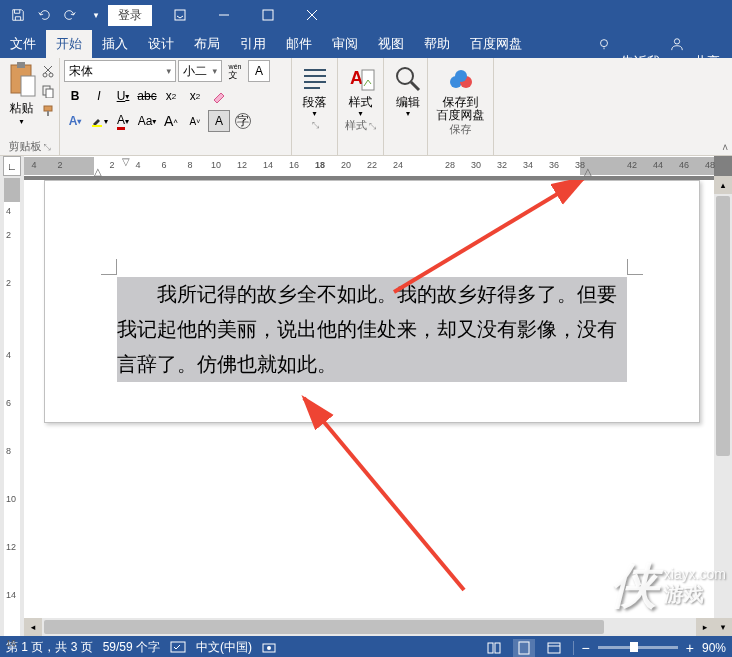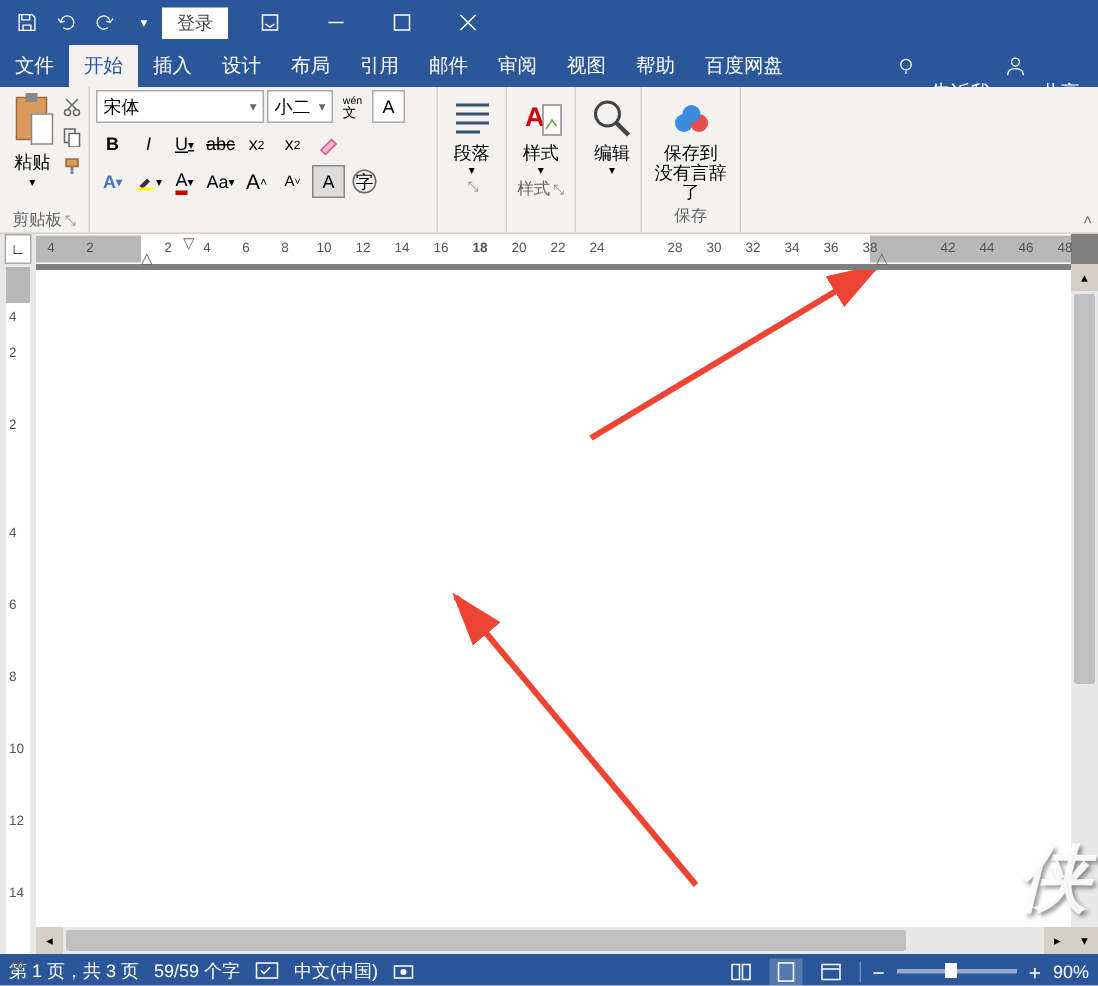--- a/index.html
+++ b/index.html
@@ -319,21 +319,21 @@
   </div>
 
   <div class="ribbon-group save-group">
     <div class="big-btn">
       <svg class="big-btn-icon" viewBox="0 0 30 30">
           <circle cx="10" cy="18" r="6" fill="#3b8cde"></circle>
           <circle cx="20" cy="18" r="6" fill="#e94e4e"></circle>
           <circle cx="15" cy="12" r="6" fill="#3b8cde"></circle>
         </svg>
       <div class="big-btn-label" style="white-space:pre-line;">保存到
-没有言辞了</div>
+百度网盘</div>
     </div>
     <div class="group-label">保存</div>
   </div>
 
   <div class="ribbon-collapse">˄</div>
 </div>
 
 <div class="workspace">
   <div class="vruler">
     <div class="vruler-tab">∟</div>
@@ -391,20 +391,25 @@
           <div class="hr-tick" style="left: 530px;">36</div>
           <div class="hr-tick" style="left: 556px;">38</div>
           <div class="hr-tick" style="left: 582px;"></div>
           <div class="hr-tick" style="left: 608px;">42</div>
           <div class="hr-tick" style="left: 634px;">44</div>
           <div class="hr-tick" style="left: 660px;">46</div>
           <div class="hr-tick" style="left: 686px;">48</div>
         </div>
     </div>
     <div class="doc-scroll">
+      <div class="page">
+        <div class="corner tl"></div>
+        <div class="corner tr"></div>
+        <p class="sel-text">我所记得的故乡全不如此。我的故乡好得多了。但要我记起他的美丽，说出他的佳处来，却又没有影像，没有言辞了。仿佛也就如此。</p>
+      </div>
 
       <svg class="arrow" style="left:360px;top:-8px;width:220px;height:130px;">
         <defs>
             <marker id="ah1" markerWidth="10" markerHeight="10" refX="8" refY="3" orient="auto">
               <path d="M0,0 L0,6 L9,3 z" fill="#e43"></path>
             </marker>
           </defs>
         <line x1="10" y1="120" x2="200" y2="6" stroke="#e43" stroke-width="4" marker-end="url(#ah1)"></line>
       </svg>
       <svg class="arrow" style="left:270px;top:210px;width:180px;height:210px;">
@@ -426,20 +431,24 @@
   <div class="h-scrollbar">
     <div class="sb-btn">◂</div>
     <div class="sb-track">
         <div class="sb-thumb-h" style="left:2px;width:560px;"></div>
       </div>
     <div class="sb-btn">▸</div>
   </div>
 
   <div class="watermark">
     <div class="watermark-logo">侠</div>
+    <div class="watermark-text">
+      <span>xiayx.com</span>
+      <span style="font-size:20px;font-weight:bold;">游戏</span>
+    </div>
   </div>
 </div>
 
 <div class="statusbar">
   <span>第 1 页，共 3 页</span>
   <span>59/59 个字</span>
   <svg width="16" height="14" viewBox="0 0 16 14">
       <rect x="1" y="1" width="14" height="10" fill="none" stroke="#fff"></rect>
       <path d="M4 6l2 2 4-4" fill="none" stroke="#fff"></path>
     </svg>

